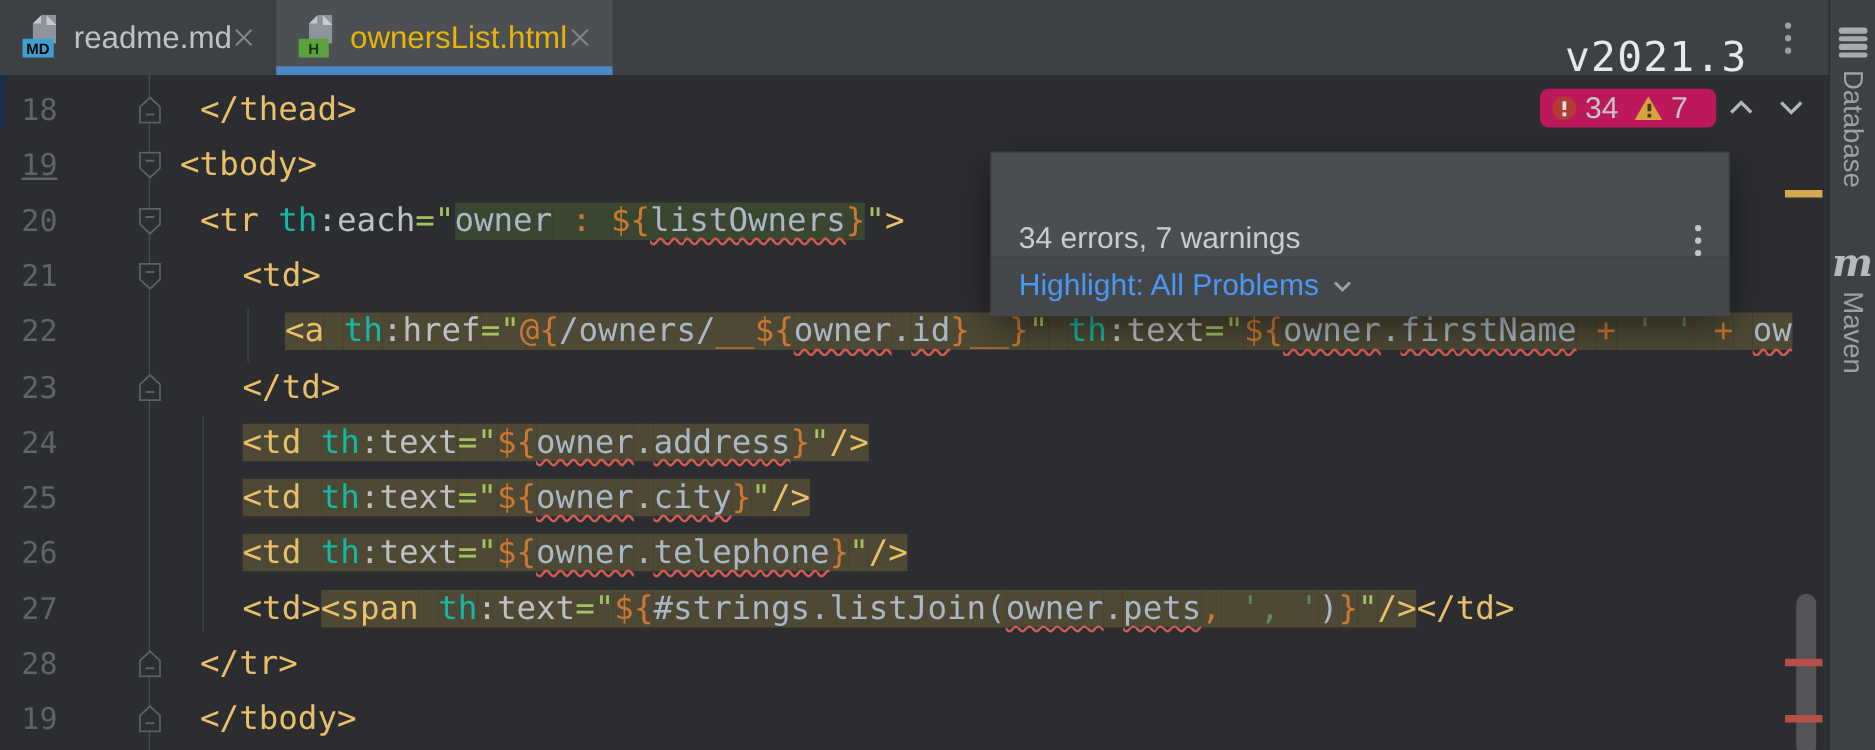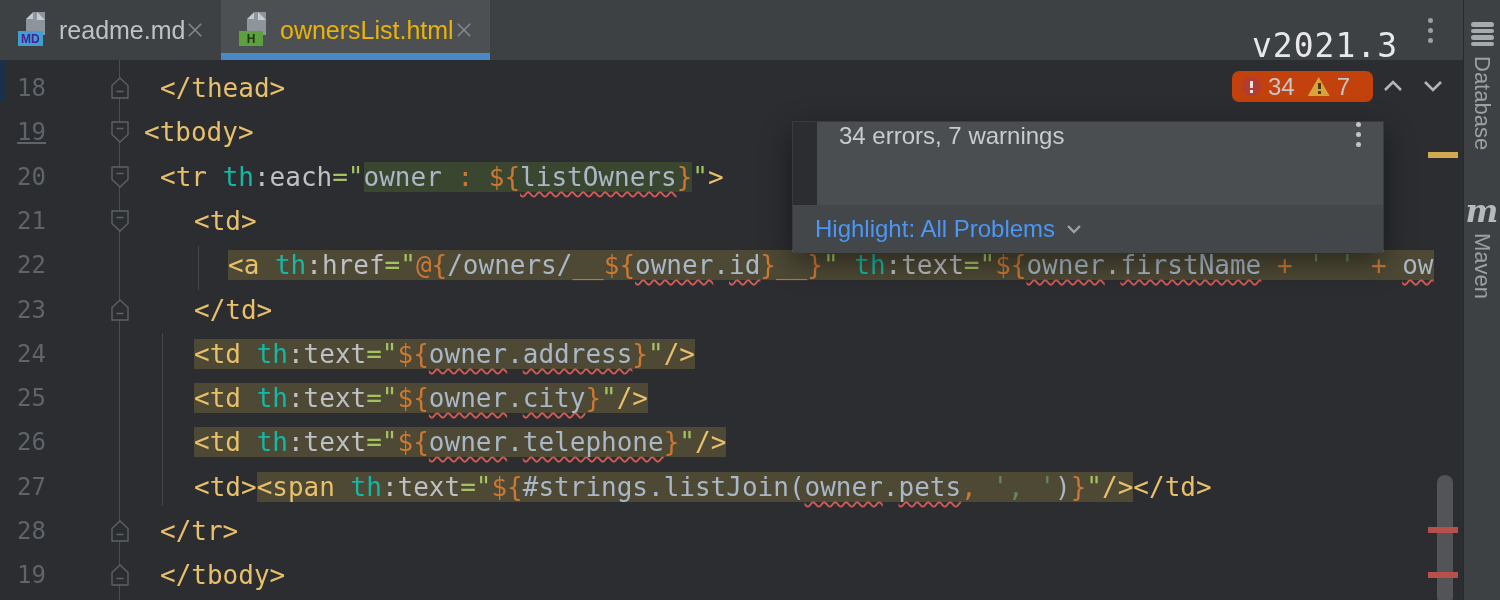--- a/index.html
+++ b/index.html
@@ -22,21 +22,21 @@
   .file-icon{position:relative;width:28px;height:36px;flex:none;}
   .file-icon .page{position:absolute;top:0;right:1px;width:19px;height:23px;background:#8d949b;
      clip-path:polygon(38% 0,100% 0,100% 100%,0 100%,0 30%);}
   .file-icon .page:before{content:"";position:absolute;left:0;top:0;width:7px;height:7px;background:#c2c8cd;
      clip-path:polygon(100% 0,100% 100%,0 100%);}
   .file-icon .fold-corner{position:absolute;top:0;right:1px;width:8px;height:8px;background:#c6ccd1;
      clip-path:polygon(0 0,100% 100%,0 100%);}
   .file-badge{position:absolute;left:0;bottom:2px;min-width:18px;height:15px;padding:0 3px;
      display:flex;align-items:center;justify-content:center;
      font-weight:bold;font-size:12px;font-family:"Liberation Sans",sans-serif;}
-  .badge-md{background:#3f9fd1;color:#4c1d95;}
+  .badge-md{background:#3f9fd1;color:#000000;}
   .badge-h{background:#5da13f;color:#1d3510;}
 
   .version{position:absolute;left:1252px;top:10px;font-family:"DejaVu Sans Mono",monospace;
      font-size:33px;color:#e6e8ea;letter-spacing:1px;margin-top:16px;}
   .kebab{display:flex;flex-direction:column;gap:5px;}
   .kebab i{width:5px;height:5px;border-radius:50%;background:currentColor;}
   .kebab-header{position:absolute;left:1428px;top:18px;color:#9aa0a5;}
 
   
   .stripe{position:absolute;right:0;top:0;width:37px;height:600px;background:#3e4144;
@@ -70,38 +70,38 @@
   .c-op{color:#cc7832;}
   .c-id{color:#a9b7c6;}
   .c-str{color:#6A8759;}
   .c-pl{color:#bdc0c4;}
   .bg-o{background:#4d4935;}
   .bg-g{background:#3b4631;}
   .err{text-decoration:underline;text-decoration-style:wavy;text-decoration-color:#d15b54;
        text-decoration-thickness:1.5px;text-underline-offset:5px;text-decoration-skip-ink:none;}
 
   
-  .insp-badge{position:absolute;left:1232px;top:11px;width:141px;height:31px;background:#c2410c;
+  .insp-badge{position:absolute;left:1232px;top:11px;width:141px;height:31px;background:#be185d;
      border-radius:7px;display:flex;align-items:center;padding:0 10px;box-sizing:border-box;gap:7px;}
   .err-icon{width:19px;height:19px;border-radius:50%;background:#b23b33;position:relative;flex:none;}
   .err-icon:before{content:"";position:absolute;left:8px;top:4px;width:3px;height:7px;background:#e9e5e2;}
   .err-icon:after{content:"";position:absolute;left:8px;top:13px;width:3px;height:3px;background:#e9e5e2;}
   .warn-icon{width:22px;height:19px;background:#d8a23d;clip-path:polygon(50% 0,100% 100%,0 100%);
      position:relative;flex:none;margin-left:6px;}
   .warn-icon:before{content:"";position:absolute;left:10px;top:6px;width:3px;height:6px;background:#46390f;}
   .warn-icon:after{content:"";position:absolute;left:10px;top:14px;width:3px;height:3px;background:#46390f;}
   .insp-count{font-size:24px;color:#c4c6c8;}
   .nav-chev{position:absolute;top:16px;width:24px;height:20px;}
   .nav-up{left:1381px;} .nav-down{left:1421px;}
   .nav-chev svg{stroke:#b3b6b9;stroke-width:2.6;fill:none;}
 
   
   .popup{position:absolute;left:792px;top:61px;width:592px;height:131px;
      box-shadow:0 10px 28px rgba(0,0,0,.45);border:1px solid rgba(255,255,255,.07);box-sizing:border-box;}
-  .popup-row1{height:83px;background:#4a4e51;display:flex;align-items:flex-start;padding:0 22px;margin-left:24px;}
+  .popup-row1{height:83px;background:#4a4e51;display:flex;align-items:flex-end;padding:0 22px;}
   .popup-summary{font-size:24px;color:#c9cbcd;}
   .popup-kebab{margin-left:auto;color:#c2c5c8;}
   .popup-row2{height:48px;background:#434749;display:flex;align-items:center;padding:0 22px;gap:10px;}
   .popup-link{font-size:24px;color:#4a97f7;}
   .popup-chev svg{stroke:#9da1a5;stroke-width:2.4;fill:none;display:block;}
 
   
   .stripe-mark{position:absolute;left:1428px;width:30px;height:6px;}
   .mark-warn{top:92px;background:#d1a94f;}
   .mark-err1{top:467px;background:#b5504a;}

